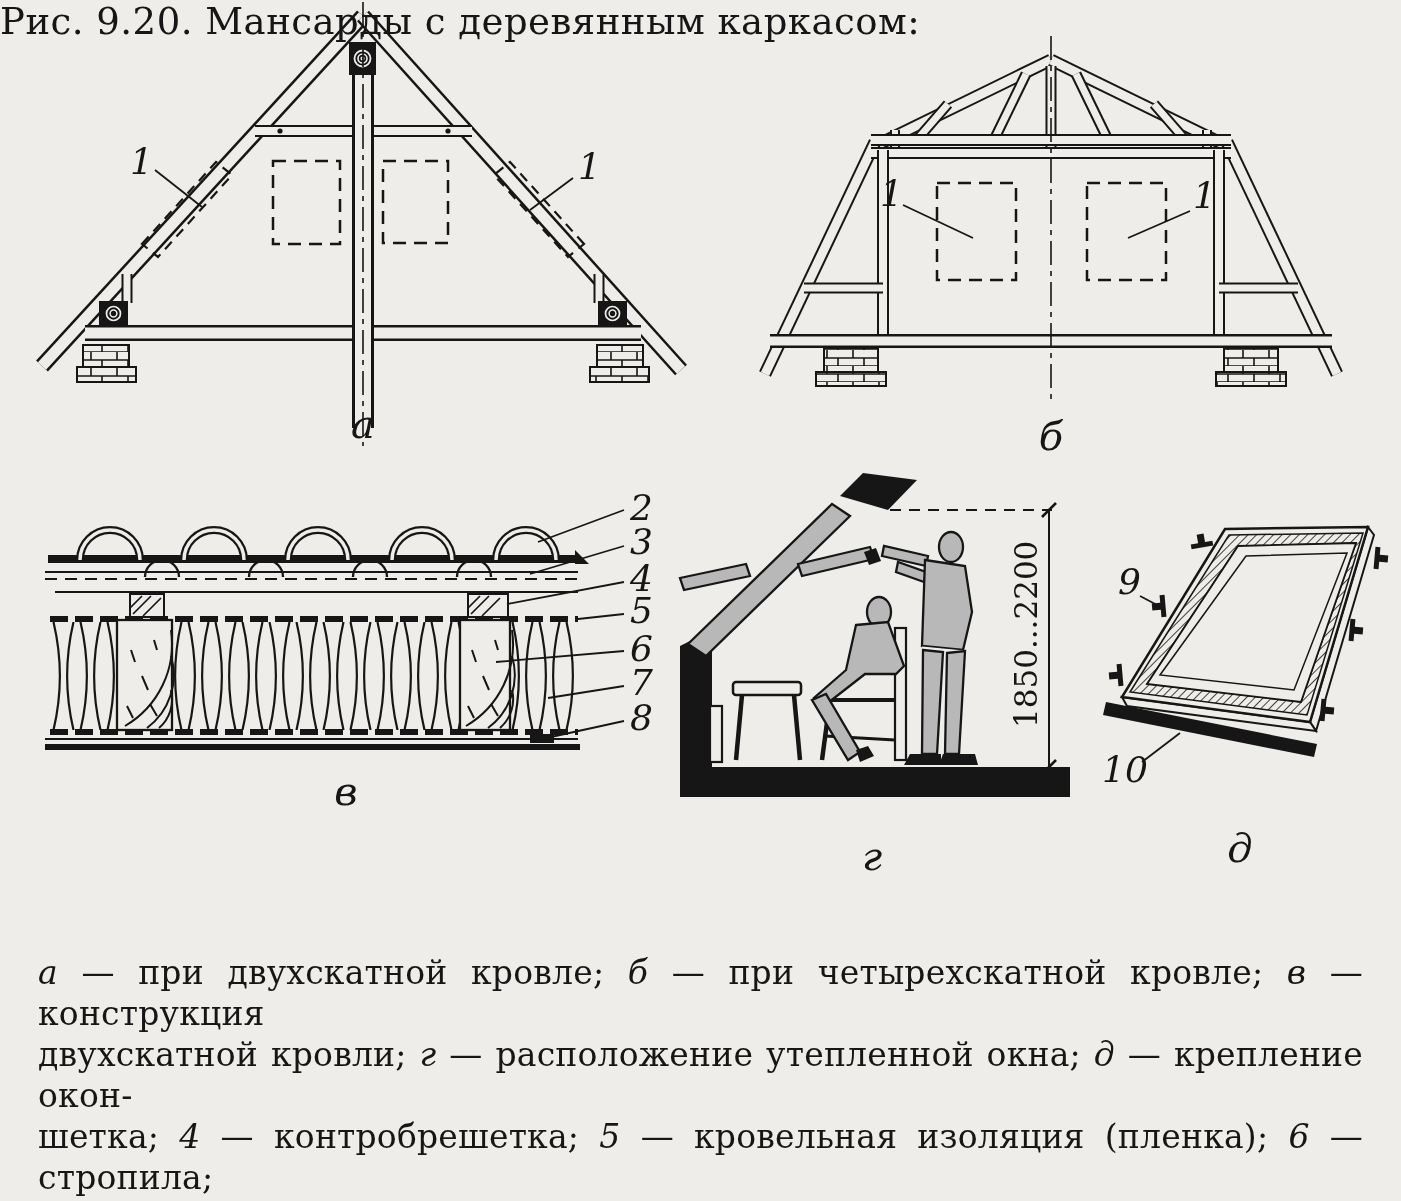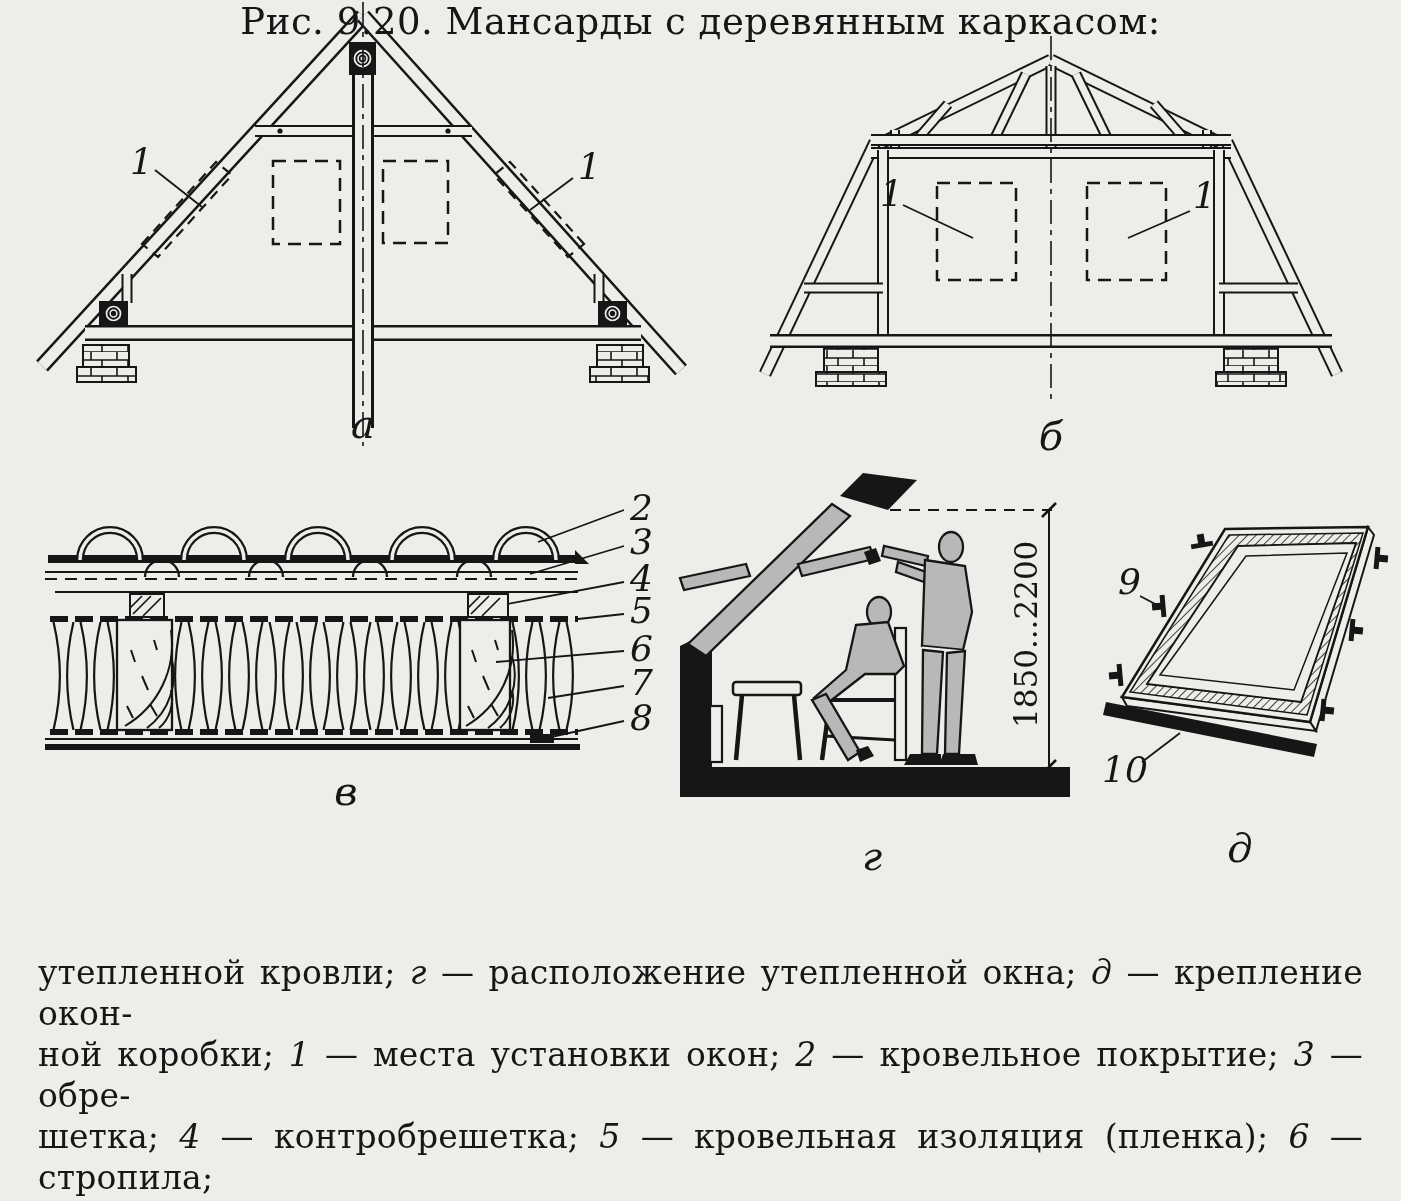--- a/index.html
+++ b/index.html
@@ -14,21 +14,21 @@
   .ldr{stroke:#161616;stroke-width:1.8;fill:none;}
   .cl{stroke:#161616;stroke-width:1.6;stroke-dasharray:24 6 5 6;fill:none;}
   .dashrect{stroke:#161616;stroke-width:2.5;stroke-dasharray:13 8;fill:none;}
   .num{font:italic 36px "DejaVu Serif",serif;fill:#161616;}
   .plabel{font:italic 40px "DejaVu Serif",serif;fill:#161616;}
   .dim{font:31px "DejaVu Serif",serif;fill:#161616;}
   .ink{fill:#161616;stroke:none;}
   .gray{fill:#b8b8b8;stroke:#161616;stroke-width:2.3;}
   .paperfill{fill:#efede9;stroke:#161616;}
   
-  .title{position:absolute;left:0;top:890;width:1401px;text-align:center;
+  .title{position:absolute;left:0;top:890;width:1401px;text-align:left;
          font-size:37px;letter-spacing:.5px;}
   .caption{position:absolute;left:38px;top:952px;width:1325px;font-size:33px;line-height:41px;
            letter-spacing:.2px;}
   .cap-line{text-align:justify;text-align-last:justify;}
   .it{font-style:italic;}
 </style>
 </head>
 <body>
 
 <div class="page">
@@ -298,18 +298,18 @@
     <line class="ldr" x1="60" y1="106" x2="79" y2="116"></line>
     <line class="ldr" x1="62" y1="272" x2="100" y2="243"></line>
     <text class="num" x="38" y="104">9</text>
     <text class="num" x="22" y="292">10</text>
     <text class="plabel" x="160" y="372" text-anchor="middle">д</text>
   </svg>
   </div>
 
   <div class="title">Рис. 9.20. Мансарды с деревянным каркасом:</div>
   <div class="caption">
-      <div class="cap-line"><span>утепленной кровли; </span><span class="it">г</span><span> — расположение утепленной окна; </span><span class="it">д</span><span> — крепление окон-</span></div>
-      <div class="cap-line"><span>ной коробки; </span><span class="it">1</span><span> — места установки окон; </span><span class="it">2</span><span> — кровельное покрытие; </span><span class="it">3</span><span> — обре-</span></div>
+      <div class="cap-line"><span class="it">а</span><span> — при двухскатной кровле; </span><span class="it">б</span><span> — при четырехскатной кровле; </span><span class="it">в</span><span> — конструкция</span></div>
+      <div class="cap-line"><span>двухскатной кровли; </span><span class="it">г</span><span> — расположение утепленной окна; </span><span class="it">д</span><span> — крепление окон-</span></div>
       <div class="cap-line"><span>шетка; </span><span class="it">4</span><span> — контробрешетка; </span><span class="it">5</span><span> — кровельная изоляция (пленка); </span><span class="it">6</span><span> — стропила;</span></div>
     </div>
 
 </div>
 
 </body></html>

